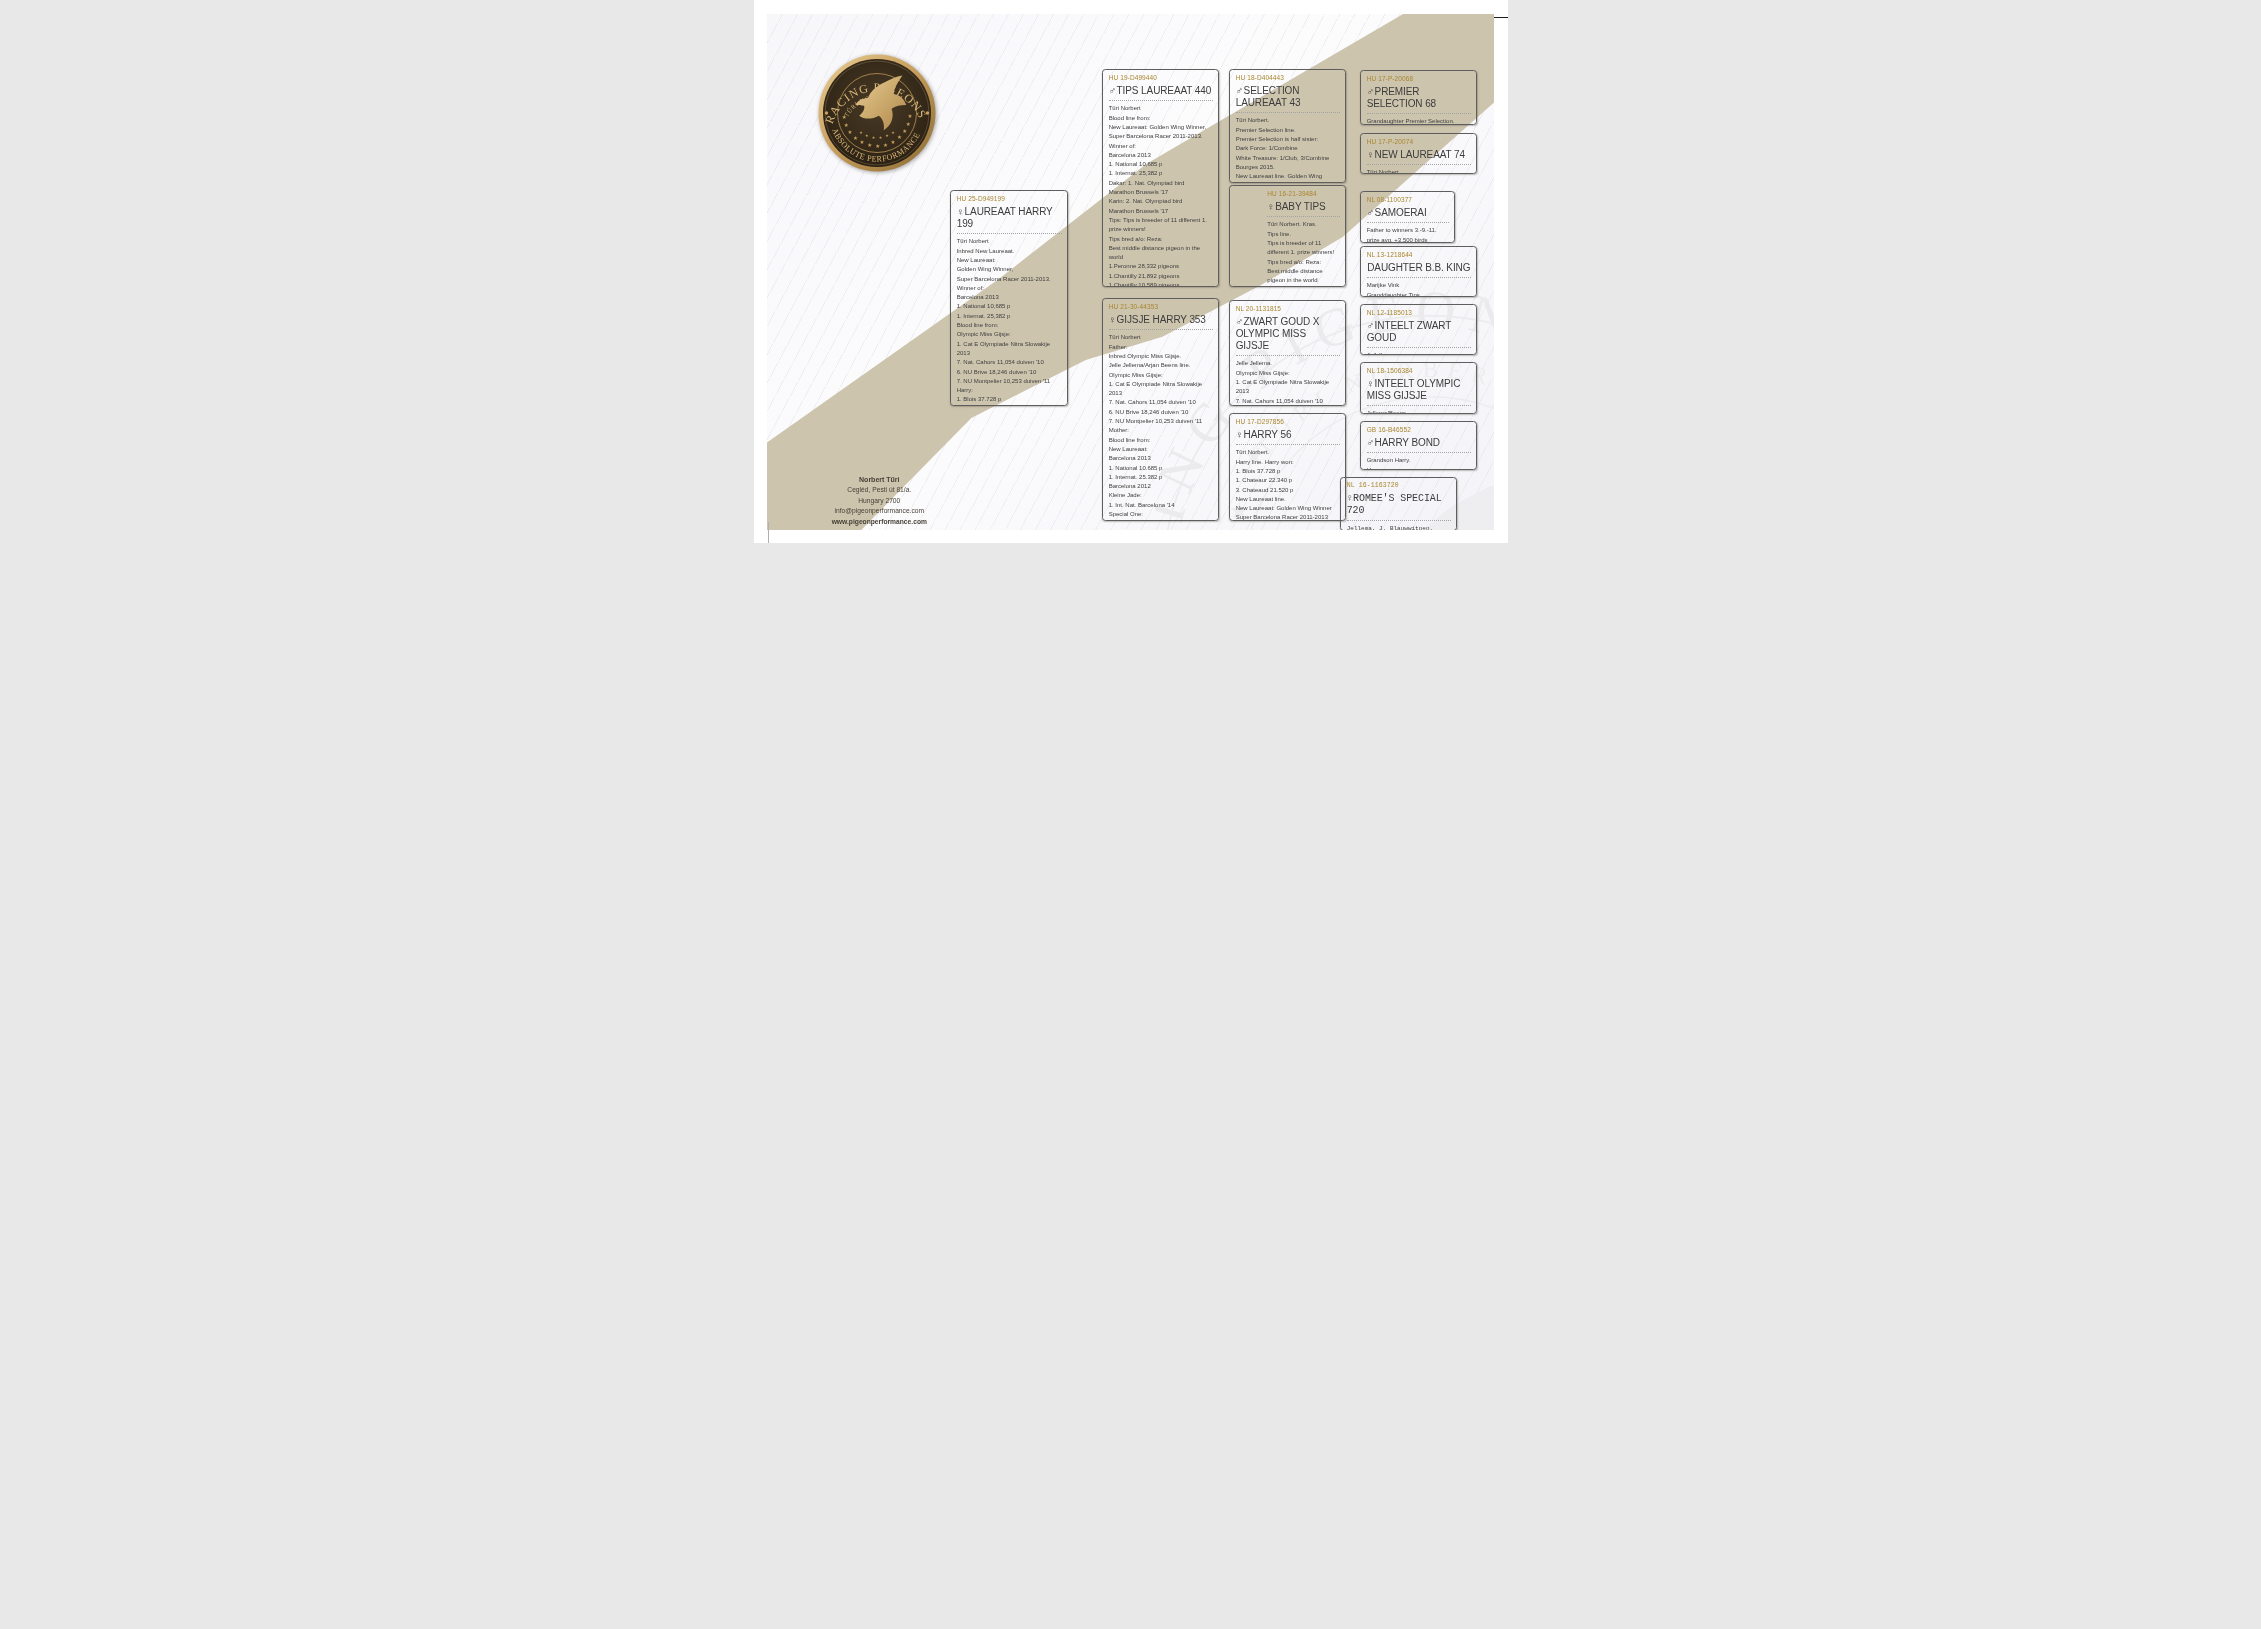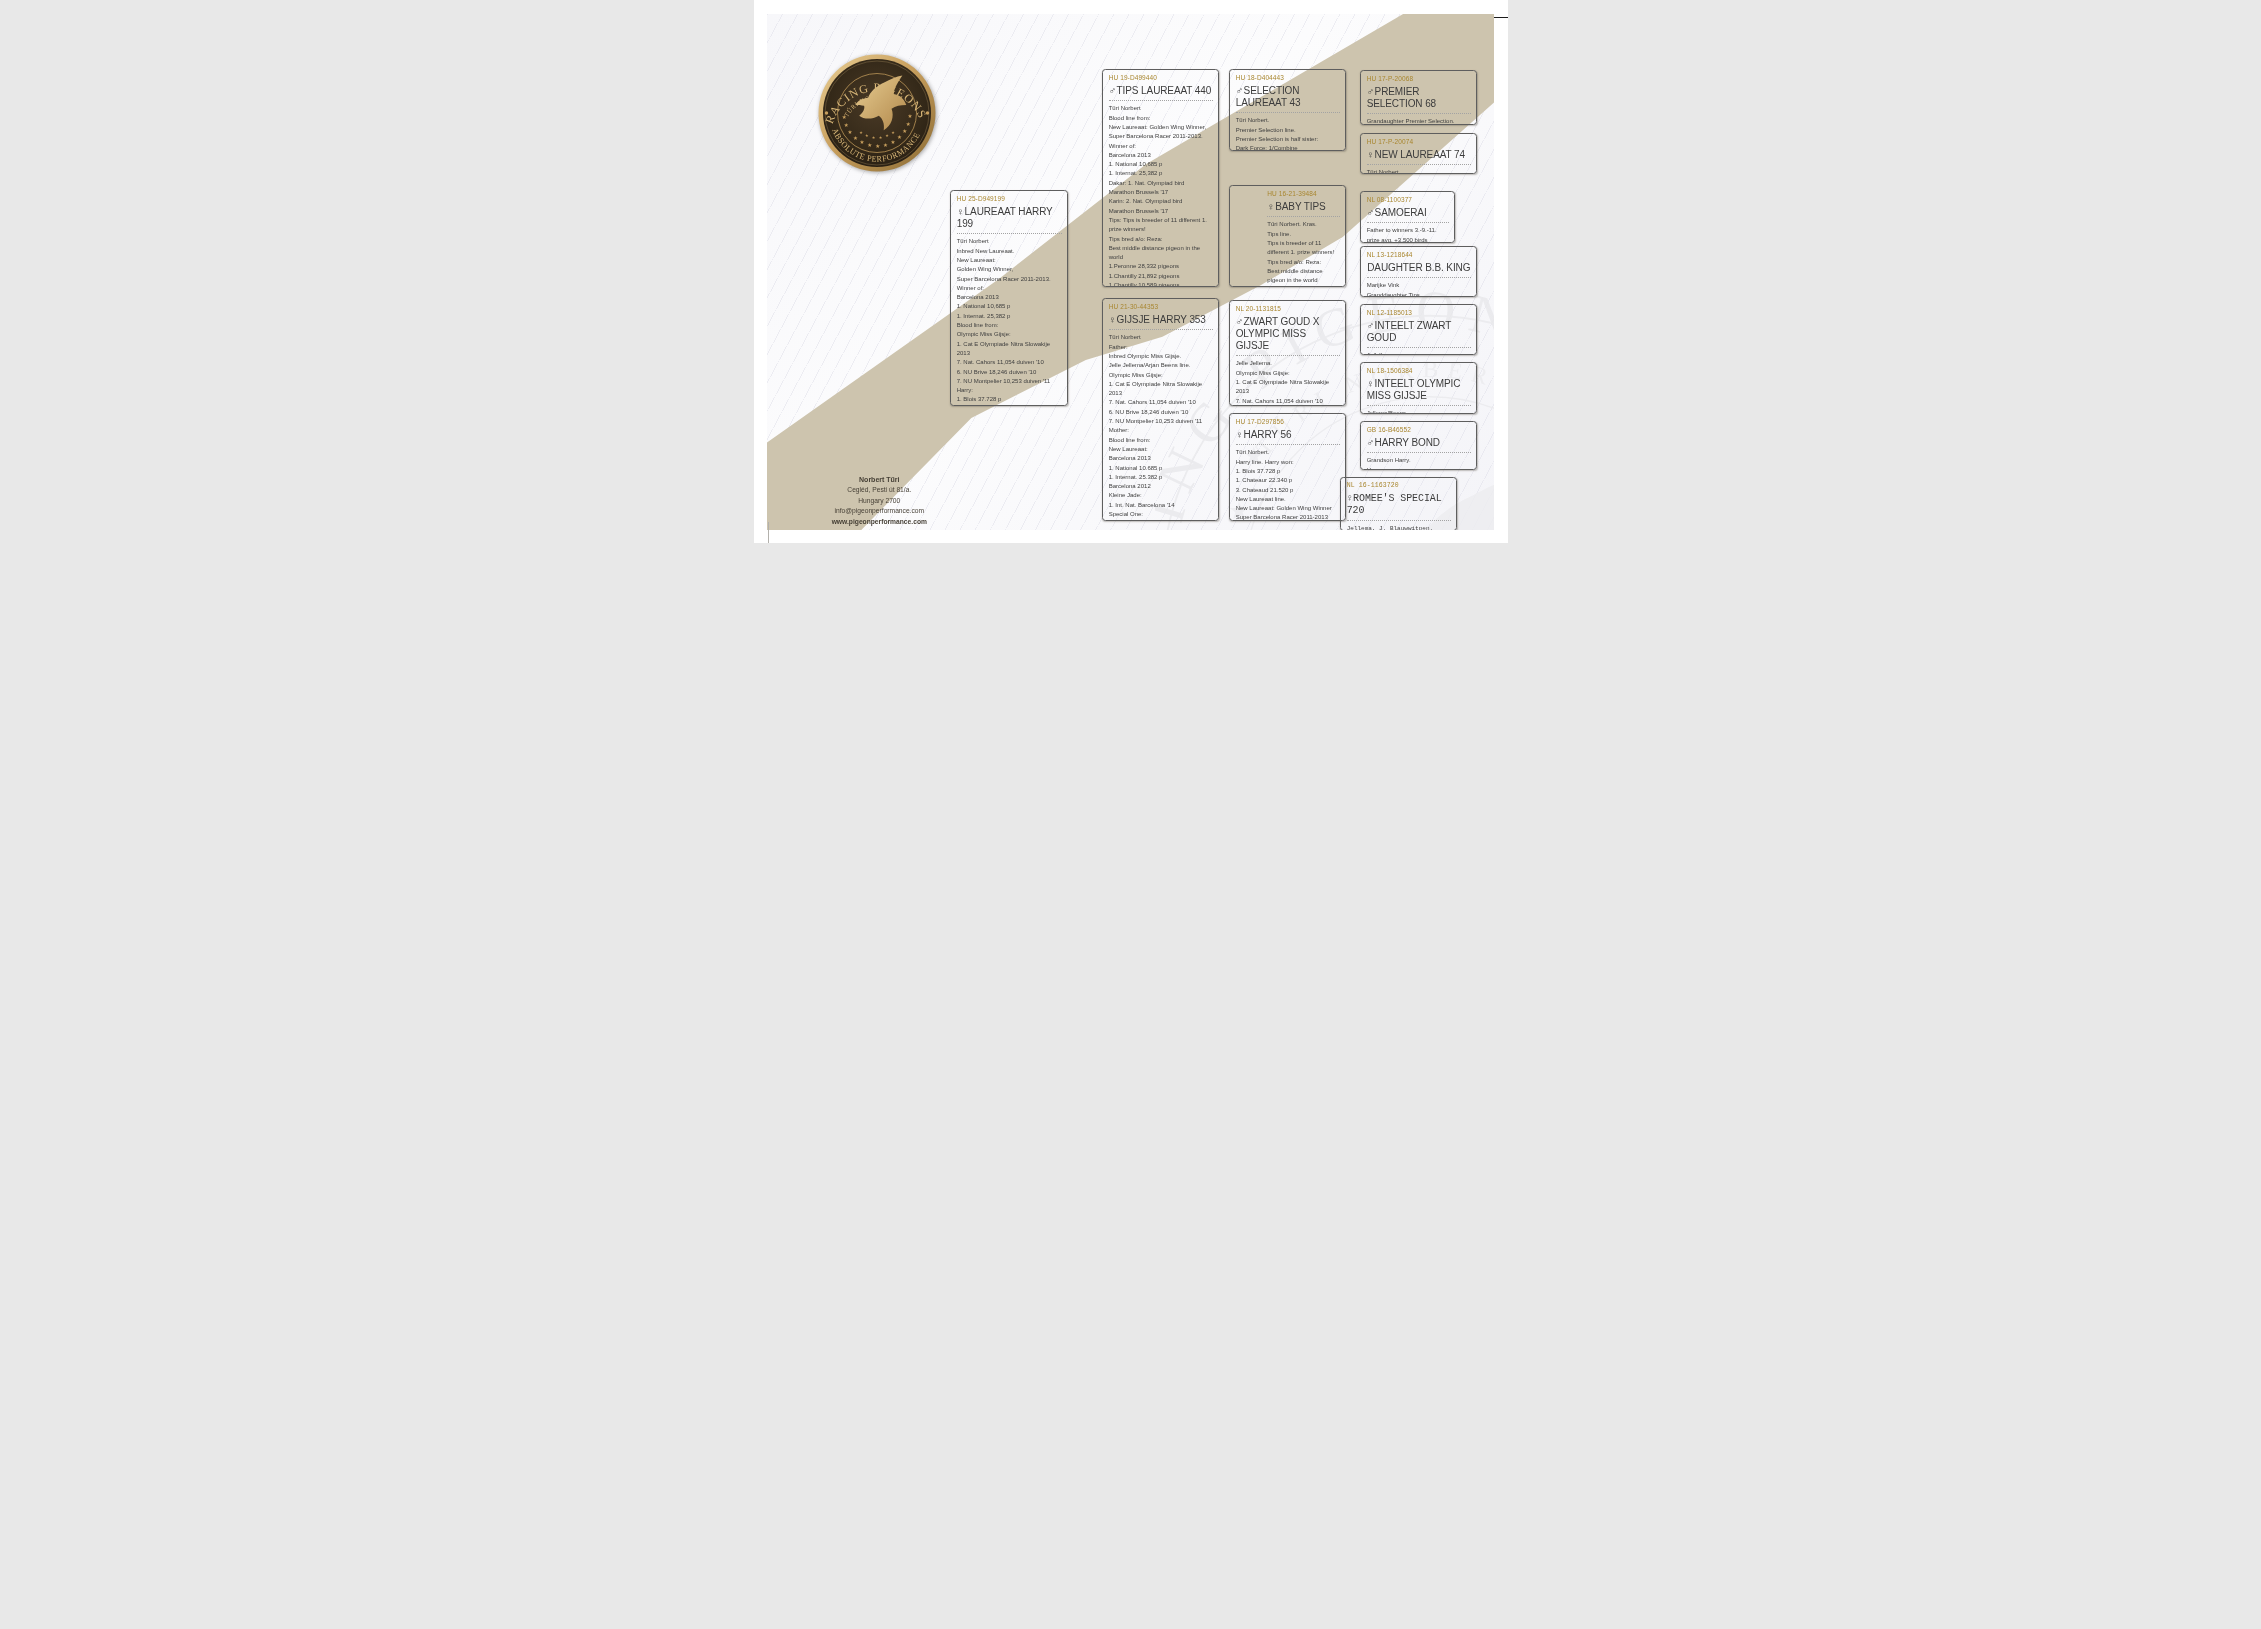--- a/index.html
+++ b/index.html
@@ -24,21 +24,21 @@
   .contact{position:absolute;z-index:5;left:43px;top:460px;width:138px;text-align:center;
         color:#453f35;font-size:6.7px;line-height:1.6;}
   .contact .cname{font-weight:bold;font-size:7px;}
   .contact .site{font-weight:bold;}
   .corner-line-tr{position:absolute;right:0;top:17px;width:13.3px;height:1px;background:#1c1c1c;z-index:6;}
   .corner-line-bl{position:absolute;left:14.2px;top:522px;width:1px;height:21.6px;background:#b3b1ac;z-index:6;}
   
   .card-0{left:183px;top:176px;width:118px;height:216px;}
   .card-1{left:335px;top:55px;width:117px;height:218px;}
   .card-2{left:335px;top:284px;width:117px;height:223px;}
-  .card-3{left:462px;top:55px;width:117px;height:82px;}
+  .card-3{left:462px;top:55px;width:117px;height:114px;}
   .card-4{left:462px;top:171px;width:117px;height:102px;padding-left:37px;}
   .card-5{left:462px;top:286px;width:117px;height:106px;}
   .card-6{left:462px;top:399px;width:117px;height:108px;}
   .card-7{left:593px;top:56px;width:117px;height:55px;}
   .card-8{left:593px;top:119px;width:117px;height:41px;}
   .card-9{left:593px;top:177px;width:95px;height:52px;}
   .card-10{left:593px;top:232px;width:117px;height:51px;}
   .card-11{left:593px;top:290px;width:117px;height:51px;}
   .card-12{left:593px;top:348px;width:117px;height:52px;}
   .card-13{left:593px;top:407px;width:117px;height:49px;}

